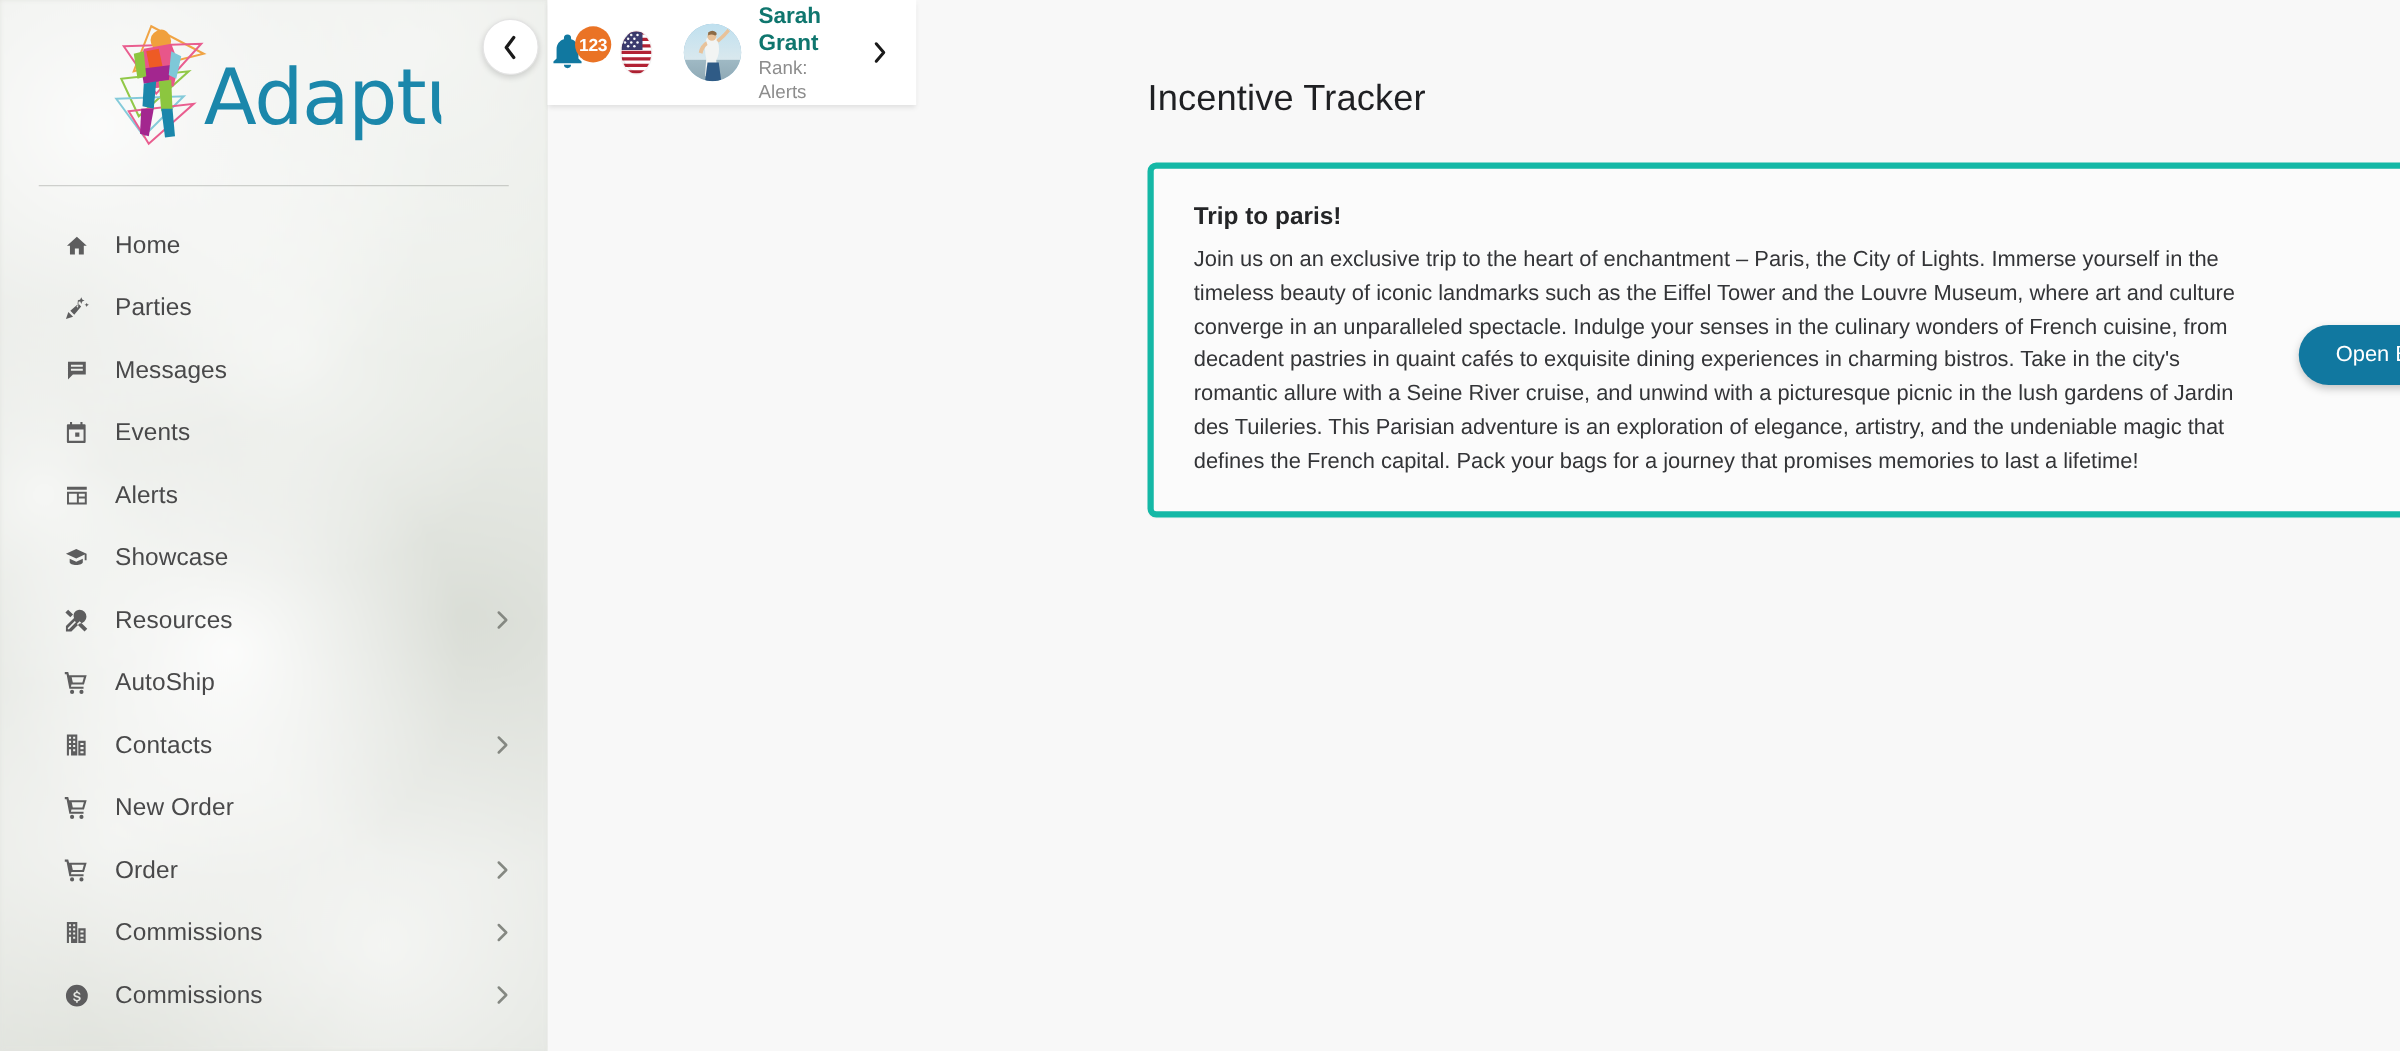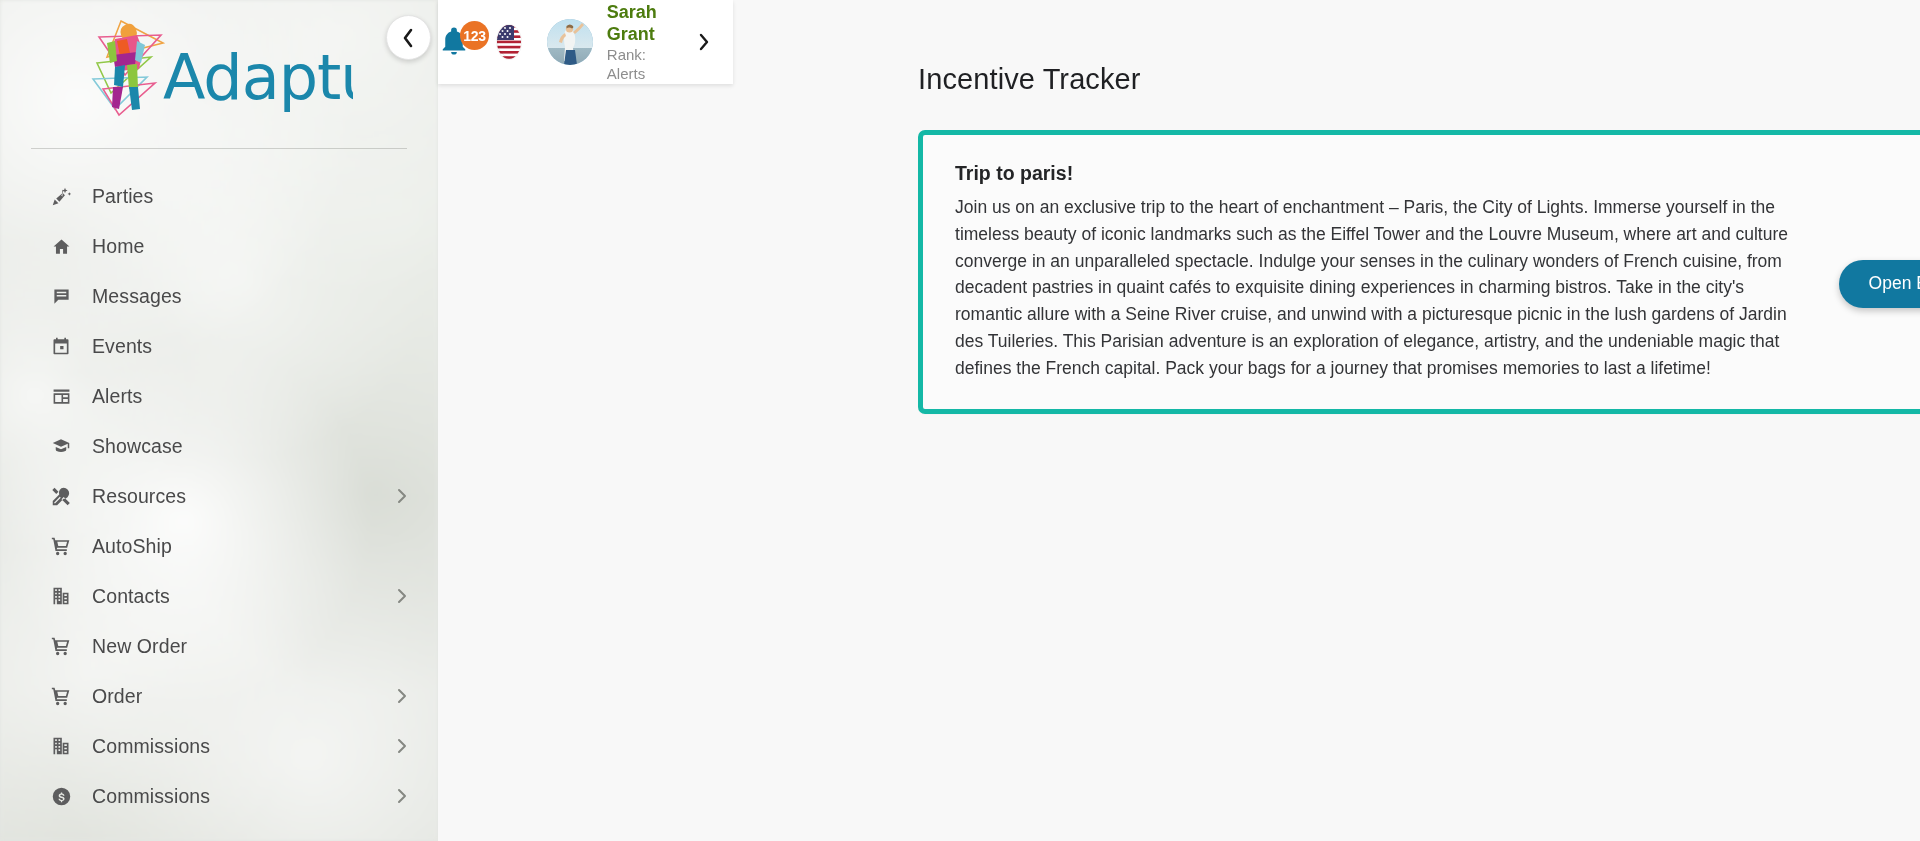--- a/index.html
+++ b/index.html
@@ -107,21 +107,21 @@
     font-size: 14px; font-weight: bold;
     display: flex; align-items: center; justify-content: center;
     letter-spacing: -0.3px;
   }
   .flag { width: 34px; height: 34px; border-radius: 50%; overflow: hidden; margin: 0 26px 0 14px; cursor: pointer; box-shadow: 0 0 0 1px rgba(0,0,0,0.05);}
   .avatar {
     width: 46px; height: 46px; border-radius: 50%; overflow: hidden;
     flex: 0 0 46px; margin-right: 14px; background: #9ec4d8;
   }
   .user-text { display: flex; flex-direction: column; justify-content: center; line-height: 1.25; }
-  .user-name { font-size: 18px; font-weight: bold; color: #4d7c0f; }
+  .user-name { font-size: 18px; font-weight: bold; color: #0f766e; }
   .user-rank { font-size: 15px; color: #8d8d8d; }
   .user-caret { margin-left: 18px; display: flex; align-items: center; cursor: pointer; }
 
   .content { flex: 1 1 auto; padding: 63px 0 0 0; overflow: hidden; }
   .content-inner { width: 1112px; margin-left: 185px; }
 
   .page-title {
     font-size: 29px; font-weight: normal; color: #1f2023;
     margin-bottom: 34px; letter-spacing: .1px;
   }
@@ -190,34 +190,34 @@
           <text x="78" y="82" font-family="DejaVu Sans, sans-serif" font-size="62" fill="#1b87ab" letter-spacing="-1">Adapture</text>
         </svg>
       </div>
 
       <div class="logo-divider"></div>
 
       <nav class="nav">
 
         <div class="nav-item">
           <span class="nav-icon">
+            <svg width="21" height="19" viewBox="0 0 24 24">
+                <path d="M12 3 L2 12h3v9h5v-6h4v6h5v-9h3z"></path>
+              </svg>
+          </span>
+          <span class="nav-label">Home</span>
+        </div>
+
+        <div class="nav-item">
+          <span class="nav-icon">
             <svg width="21" height="21" viewBox="0 0 24 24">
                 <path d="M2 22l6.5-2.2-4.3-4.3L2 22zm4-7.6l3.6 3.6 6.3-7.4-2.5-2.5-7.4 6.3zM16 2l.9 2.2L19 5.1l-2.1.9L16 8.2l-.9-2.2L13 5.1l2.1-.9L16 2zm5 5l.6 1.4 1.4.6-1.4.6L21 11l-.6-1.4L19 9l1.4-.6L21 7zm-8-3l.5 1.2 1.2.5-1.2.5L13 12.4 12.5 11l-1.2-.5 1.2-.5L13 4z"></path>
               </svg>
           </span>
           <span class="nav-label">Parties</span>
-        </div>
-
-        <div class="nav-item">
-          <span class="nav-icon">
-            <svg width="21" height="19" viewBox="0 0 24 24">
-                <path d="M12 3 L2 12h3v9h5v-6h4v6h5v-9h3z"></path>
-              </svg>
-          </span>
-          <span class="nav-label">Home</span>
         </div>
 
         <div class="nav-item">
           <span class="nav-icon">
             <svg width="21" height="19" viewBox="0 0 24 24">
                 <path d="M3 3h18v13H8l-5 5V3zm3 3v2h12V6H6zm0 4v2h12v-2H6z"></path>
               </svg>
           </span>
           <span class="nav-label">Messages</span>
         </div>

